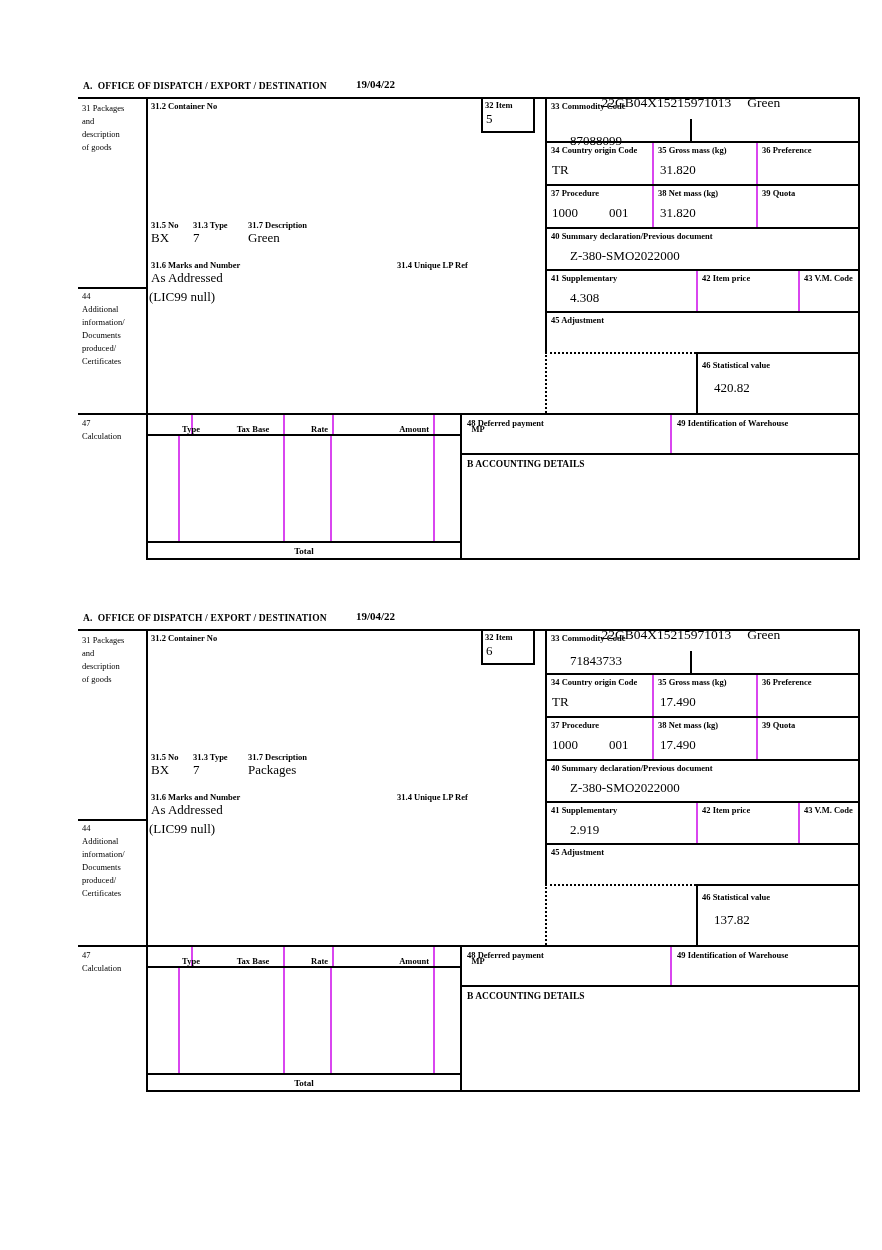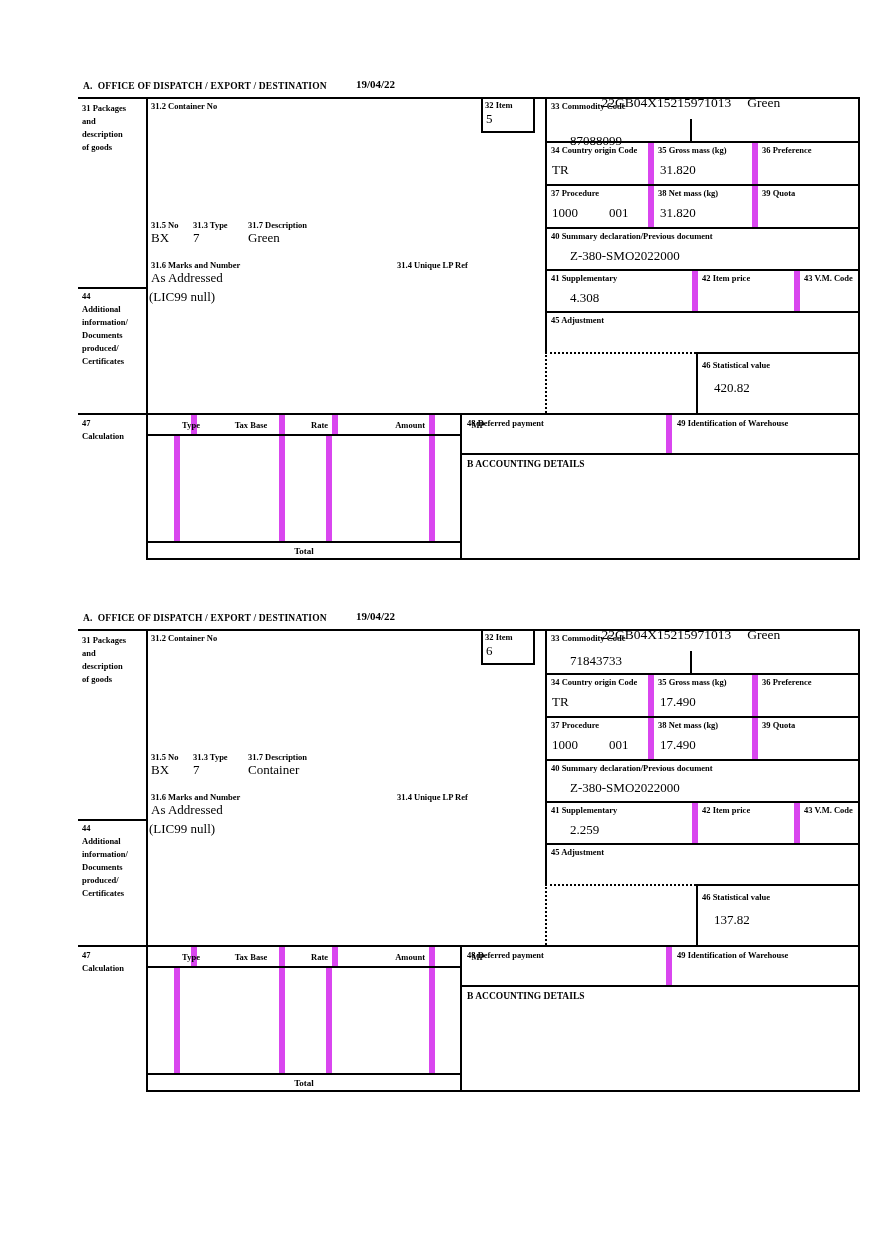--- a/index.html
+++ b/index.html
@@ -2,32 +2,32 @@
 <html><head>
 <meta charset="utf-8">
 <style>
   html,body{margin:0;padding:0;background:#ffffff;}
   body{width:882px;height:1250px;position:relative;overflow:hidden;
        font-family:"Liberation Serif",serif;color:#000;}
   .abs{position:absolute;}
   .sec{position:absolute;left:0;width:882px;height:490px;}
   .ln{position:absolute;background:#000;}
   .lab{position:absolute;font-weight:700;font-size:8.5px;line-height:10px;white-space:nowrap;}
-  .labw{position:absolute;font-weight:700;font-size:8.5px;line-height:13px;white-space:pre-line;}
+  .labw{position:absolute;font-weight:400;font-size:8.5px;line-height:13px;white-space:pre-line;}
   .val{position:absolute;font-weight:400;font-size:13px;line-height:15px;white-space:pre;}
   .hdr-office{position:absolute;font-weight:700;font-size:9.5px;white-space:pre;letter-spacing:.2px;}
   .hdr-date{position:absolute;font-weight:700;font-size:11px;font-family:Liberation Serif, serif;}
   .hdr-mrn{position:absolute;font-weight:400;font-size:13.5px;white-space:pre;}
   .box{position:absolute;border:2px solid #000;box-sizing:border-box;}
   .rrow{position:absolute;left:0;width:100%;box-sizing:border-box;border-left:2px solid #000;}
   .rrow.bb{border-bottom:2px solid #000;}
   .cell{position:absolute;top:0;height:100%;box-sizing:border-box;}
-  .brr{border-right:6px solid #d946ef;}
+  .brr{border-right:2px solid #d946ef;}
   .thead-cell{height:100%;box-sizing:border-box;font-weight:700;font-size:8.5px;
-              display:flex;align-items:center;position:absolute;top:0;padding-left:43px;}
+              display:flex;align-items:flex-end;position:absolute;top:0;padding-left:43px;}
   .tc-c{justify-content:center;}
   .tc-r{justify-content:flex-end;padding-right:4px;}
   .acct-lab{position:absolute;font-weight:700;font-size:9.5px;white-space:nowrap;}
 </style>
 </head>
 <body>
 
 <div class="sec" style="top: 78px;">
 
   <div class="hdr-office" style="left:83px;top:3px">A.  OFFICE OF DISPATCH / EXPORT / DESTINATION</div>
@@ -217,21 +217,21 @@
   <div class="box" style="left:481px;top:19px;width:54px;height:36px">
     <div class="lab" style="left:2px;top:1px">32 Item</div>
     <div class="val" style="left:3px;top:12px">6</div>
   </div>
 
   <div class="lab" style="left:151px;top:142px">31.5 No</div>
   <div class="lab" style="left:193px;top:142px">31.3 Type</div>
   <div class="lab" style="left:248px;top:142px">31.7 Description</div>
   <div class="val" style="left:151px;top:152px">BX</div>
   <div class="val" style="left:193px;top:152px">7</div>
-  <div class="val" style="left:248px;top:152px">Container</div>
+  <div class="val" style="left:248px;top:152px">Packages</div>
 
   <div class="lab" style="left:151px;top:182px">31.6 Marks and Number</div>
   <div class="lab" style="left:397px;top:182px">31.4 Unique LP Ref</div>
   <div class="val" style="left:151px;top:192px">As Addressed</div>
   <div class="val" style="left:149px;top:211px">(LIC99 null)</div>
 
   <div class="abs" style="left:545px;top:19px;width:315px;height:316px;border-top:2px solid #000;border-right:2px solid #000;box-sizing:border-box">
 
     <div class="rrow bb" style="top:0;height:44px">
       <div class="lab" style="left:4px;top:2px">33 Commodity Code</div>
@@ -269,21 +269,21 @@
     </div>
 
     <div class="rrow bb" style="top:130px;height:42px">
       <div class="lab" style="left:4px;top:2px">40 Summary declaration/Previous document</div>
       <div class="val" style="left:23px;top:19px">Z-380-SMO2022000</div>
     </div>
 
     <div class="rrow bb" style="top:172px;height:42px">
       <div class="cell brr" style="left:0;width:151px">
         <div class="lab" style="left:4px;top:2px">41 Supplementary</div>
-        <div class="val" style="left:23px;top:19px">2.259</div>
+        <div class="val" style="left:23px;top:19px">2.919</div>
       </div>
       <div class="cell brr" style="left:151px;width:102px">
         <div class="lab" style="left:4px;top:2px">42 Item price</div>
       </div>
       <div class="cell" style="left:253px;right:0">
         <div class="lab" style="left:4px;top:2px">43 V.M. Code</div>
       </div>
     </div>
 
     <div class="rrow" style="top:214px;height:39px">

